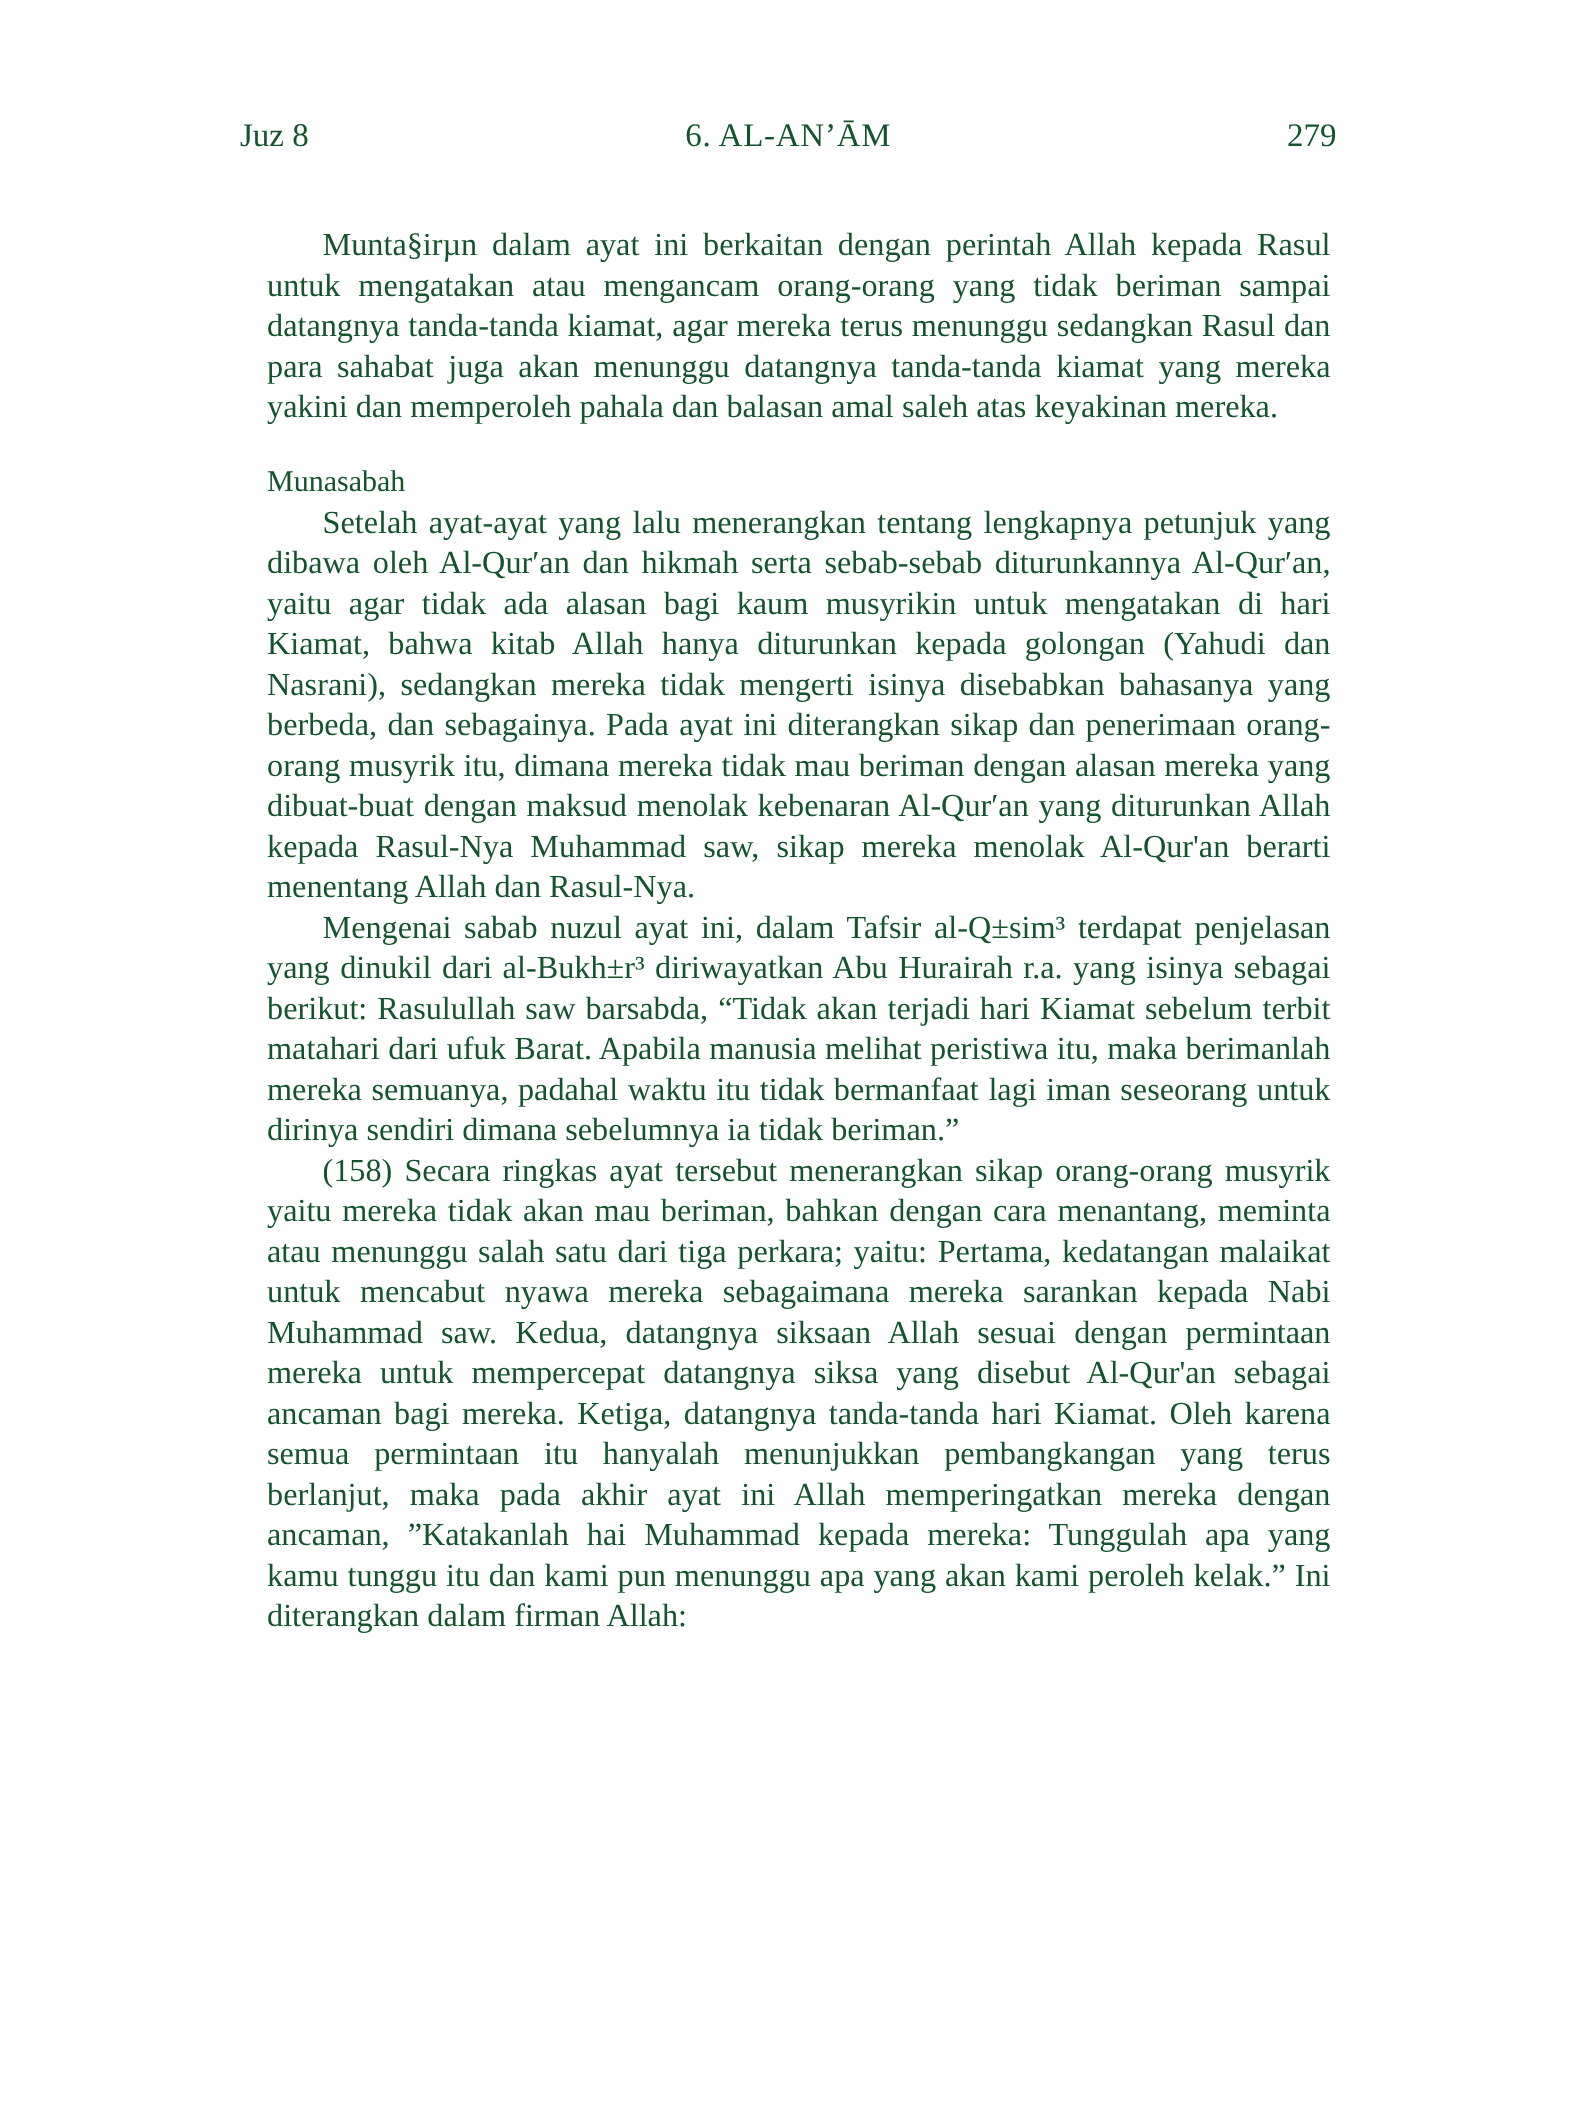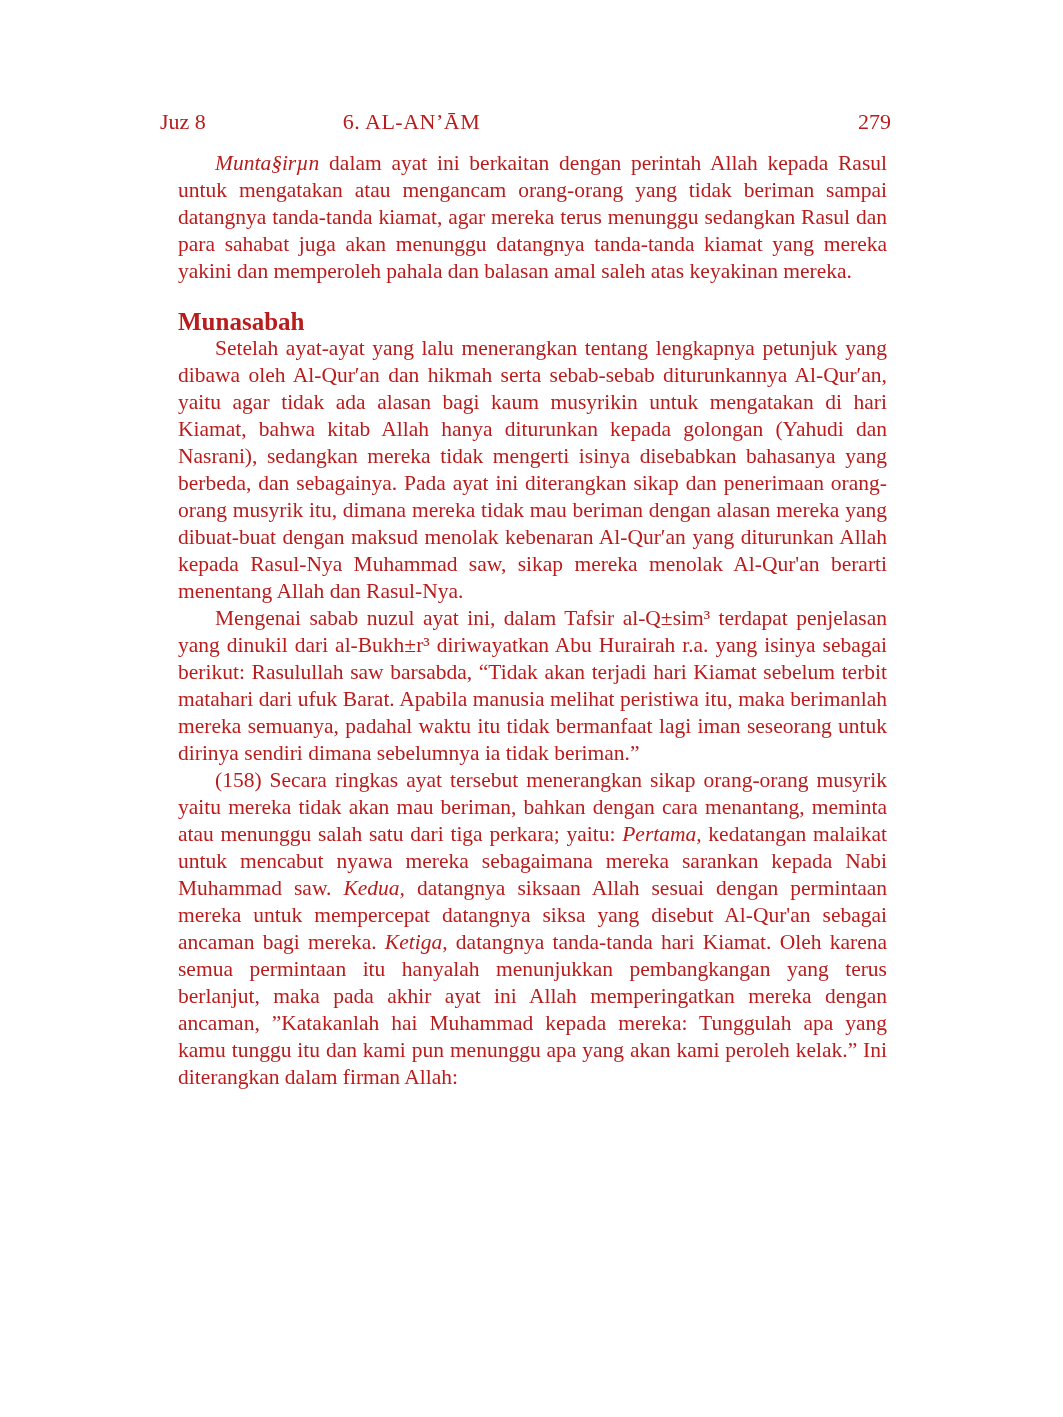--- a/index.html
+++ b/index.html
@@ -1,58 +1,58 @@
 <!DOCTYPE html>
 <html><head>
 <meta charset="utf-8">
 <style>
   html, body { margin: 0; padding: 0; background: #ffffff; }
   .page {
     position: relative;
     width: 1063px;
     height: 1417px;
     background: #ffffff;
-    color: #b91c1c;
+    color: #14532d;
     font-family: "Liberation Serif", "DejaVu Serif", serif;
     overflow: hidden;
   }
   .header {
     position: absolute;
     top: 76px;
     left: 160px;
     right: 172px;
     display: flex;
     align-items: baseline;
     font-size: 22px;
     line-height: 27px;
   }
   .h-left  { flex: 1; text-align: left; }
-  .h-center{ flex: 2; text-align: left; letter-spacing: 0.5px; margin-top: 32px; }
+  .h-center{ flex: 2; text-align: center; letter-spacing: 0.5px; }
   .h-right { flex: 1; text-align: right; font-family: Liberation Serif, serif; }
   .body-text {
     position: absolute;
     top: 150px;
     left: 178px;
     width: 709px;
     font-size: 21.5px;
     line-height: 27px;
     text-align: justify;
   }
   .para {
     margin: 0;
     text-indent: 37px;
   }
   .section-heading {
-    font-size: 25px;
+    font-size: 20px;
     line-height: 27px;
-    font-weight: bold;
+    font-weight: normal;
     margin: 23px 0 0 0;
     text-align: left;
   }
-  .para .it { font-style: italic; }
+  .para .it { }
 </style>
 </head>
 <body>
 
 <div class="page">
 
   <div class="header">
     <span class="h-left">Juz 8</span>
     <span class="h-center">6. AL-AN’ĀM</span>
     <span class="h-right">279</span>

